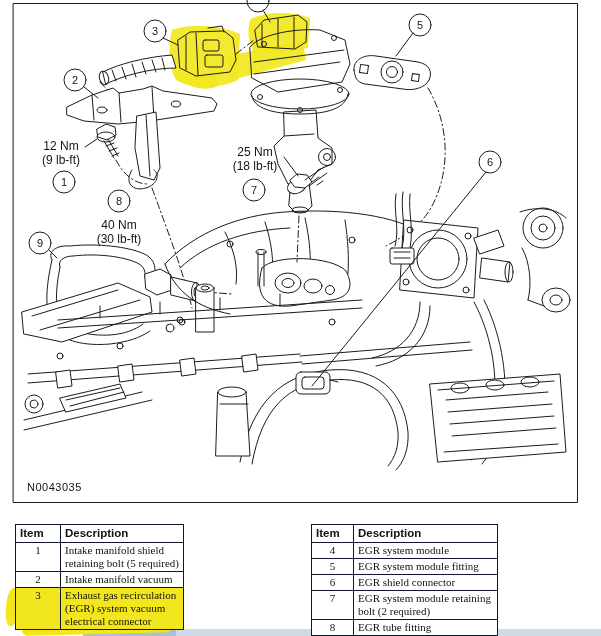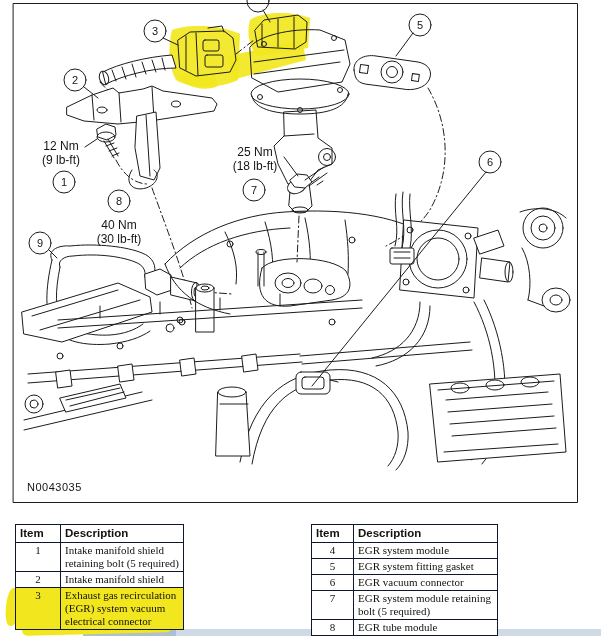--- a/index.html
+++ b/index.html
@@ -287,49 +287,49 @@
       <tr>
     <th class="item-col">Item</th>
     <th>Description</th>
   </tr>
   <tr>
     <td class="item-col">1</td>
     <td>Intake manifold shield retaining bolt (5 required)</td>
   </tr>
   <tr>
     <td class="item-col">2</td>
-    <td>Intake manifold shield</td>
+    <td>Intake manifold vacuum</td>
   </tr>
   <tr>
     <td class="item-col hl-cell">3</td>
     <td class="hl-cell">Exhaust gas recirculation (EGR) system vacuum electrical connector</td>
   </tr>
 </tbody>
   </table>
 
 <table class="parts-table" id="right-table">
   <tbody>
       <tr>
     <th class="item-col">Item</th>
     <th>Description</th>
   </tr>
   <tr>
     <td class="item-col">4</td>
     <td>EGR system module</td>
   </tr>
   <tr>
     <td class="item-col">5</td>
-    <td>EGR system fitting gasket</td>
+    <td>EGR system module fitting</td>
   </tr>
   <tr>
     <td class="item-col">6</td>
-    <td>EGR vacuum connector</td>
+    <td>EGR shield connector</td>
   </tr>
   <tr>
     <td class="item-col">7</td>
-    <td>EGR system module retaining bolt (5 required)</td>
+    <td>EGR system module retaining bolt (2 required)</td>
   </tr>
   <tr>
     <td class="item-col">8</td>
-    <td>EGR tube module</td>
+    <td>EGR tube fitting</td>
   </tr>
 </tbody>
   </table>
 
 </body></html>

